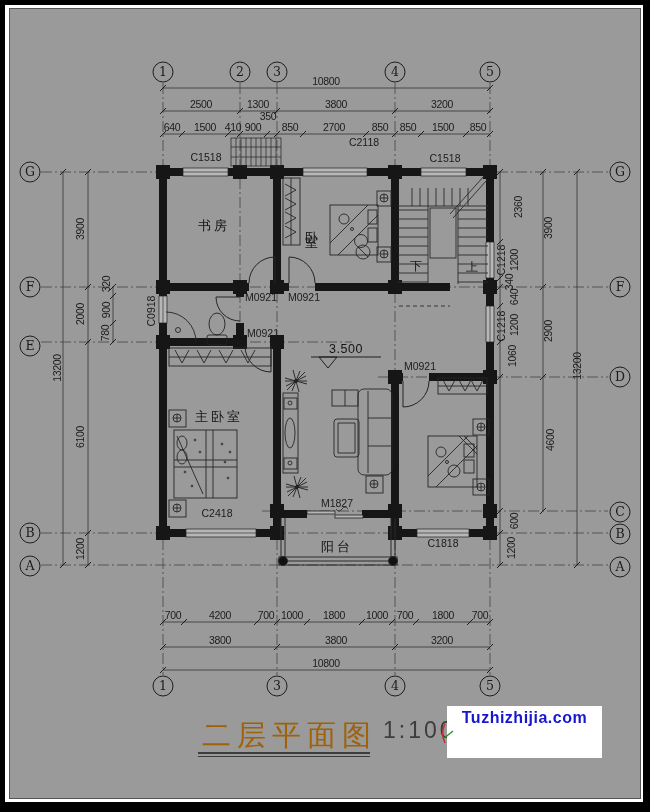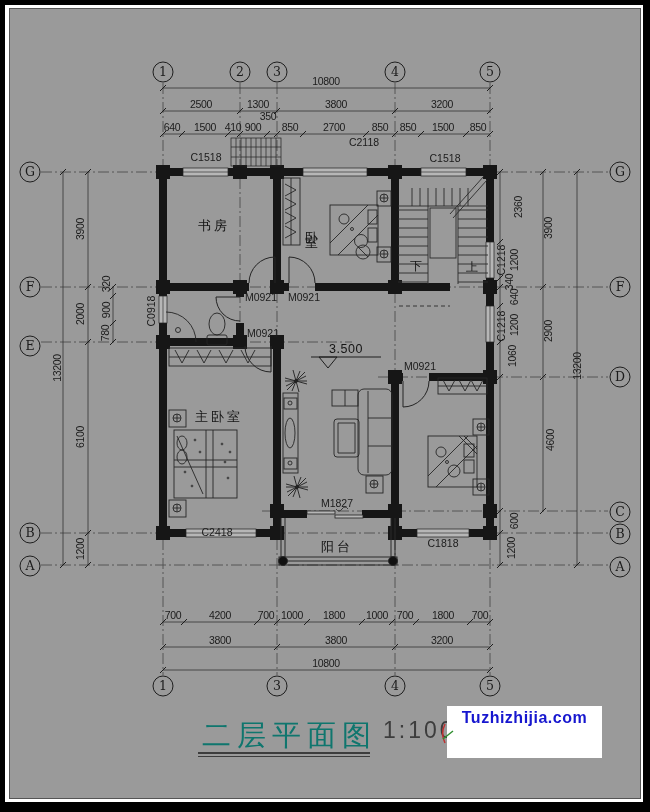--- a/index.html
+++ b/index.html
@@ -14,21 +14,21 @@
   .dim{font-size:10.5px;letter-spacing:-0.3px;}
   .code{font-size:10.5px;}
   .rot{transform:translate(-50%,-50%) rotate(-90deg);}
   .bubble{box-sizing:border-box;width:21px;height:21px;border:1.3px solid #1e1e1e;border-radius:50%;
           background:#9a9a9a;font-family:"DejaVu Serif",serif;font-size:12.5px;line-height:18px;
           text-align:center;}
   .room{font-size:13px;letter-spacing:3px;color:#141414;}
   .vert{writing-mode:vertical-rl;letter-spacing:3px;}
   .stair{font-size:12px;color:#141414;}
   .level{font-size:12.5px;color:#141414;letter-spacing:0.5px;}
-  #title{position:absolute;left:202px;top:716px;font-size:29px;letter-spacing:6px;color:#0f766e;
+  #title{position:absolute;left:202px;top:716px;font-size:29px;letter-spacing:6px;color:#a16207;
          font-weight:500;}
   .tline1{position:absolute;left:198px;top:752px;width:172px;height:2px;background:#3d3d3d;}
   .tline2{position:absolute;left:198px;top:756px;width:172px;height:1px;background:#3d3d3d;}
   #scale{position:absolute;left:383px;top:717px;font-size:23px;letter-spacing:3px;color:#3d3d3d;}
   #watermark{position:absolute;left:447px;top:706px;width:155px;height:52px;background:#ffffff;
              z-index:10;text-align:center;}
   #wm1{font-size:20px;font-weight:bold;color:#000;letter-spacing:2px;margin-top:2px;}
   #wm2{font-size:16px;font-weight:bold;color:#1717cf;letter-spacing:0.5px;margin-top:3px;}
   #ucs{position:absolute;left:440px;top:722px;z-index:11;}
 </style>
@@ -316,21 +316,21 @@
       <span class="lbl dim rot" style="left: 550px; top: 440px;">4600</span>
       <span class="lbl dim rot" style="left: 514px; top: 521px;">600</span>
       <span class="lbl dim rot" style="left: 511px; top: 548px;">1200</span>
       <span class="lbl dim rot" style="left: 577px; top: 366px;">13200</span>
       <span class="lbl code" style="left: 206px; top: 157px;">C1518</span>
       <span class="lbl code" style="left: 340px; top: 142px; margin-left: 24px;">C2118</span>
       <span class="lbl code" style="left: 445px; top: 158px;">C1518</span>
       <span class="lbl code rot" style="left: 151px; top: 311px;">C0918</span>
       <span class="lbl code rot" style="left: 501px; top: 260px;">C1218</span>
       <span class="lbl code rot" style="left: 501px; top: 326px;">C1218</span>
-      <span class="lbl code" style="left: 217px; top: 532px; text-align: center;">C2418</span>
+      <span class="lbl code" style="left: 217px; top: 513px; text-align: center;">C2418</span>
       <span class="lbl code" style="left: 443px; top: 543px;">C1818</span>
       <span class="lbl code" style="left: 261px; top: 297px;">M0921</span>
       <span class="lbl code" style="left: 304px; top: 297px;">M0921</span>
       <span class="lbl code" style="left: 263px; top: 333px;">M0921</span>
       <span class="lbl code" style="left: 420px; top: 366px;">M0921</span>
       <span class="lbl code" style="left: 337px; top: 503px;">M1827</span>
       <span class="lbl bubble" style="left: 163px; top: 72px;">1</span>
       <span class="lbl bubble" style="left: 240px; top: 72px;">2</span>
       <span class="lbl bubble" style="left: 277px; top: 72px;">3</span>
       <span class="lbl bubble" style="left: 395px; top: 72px;">4</span>

